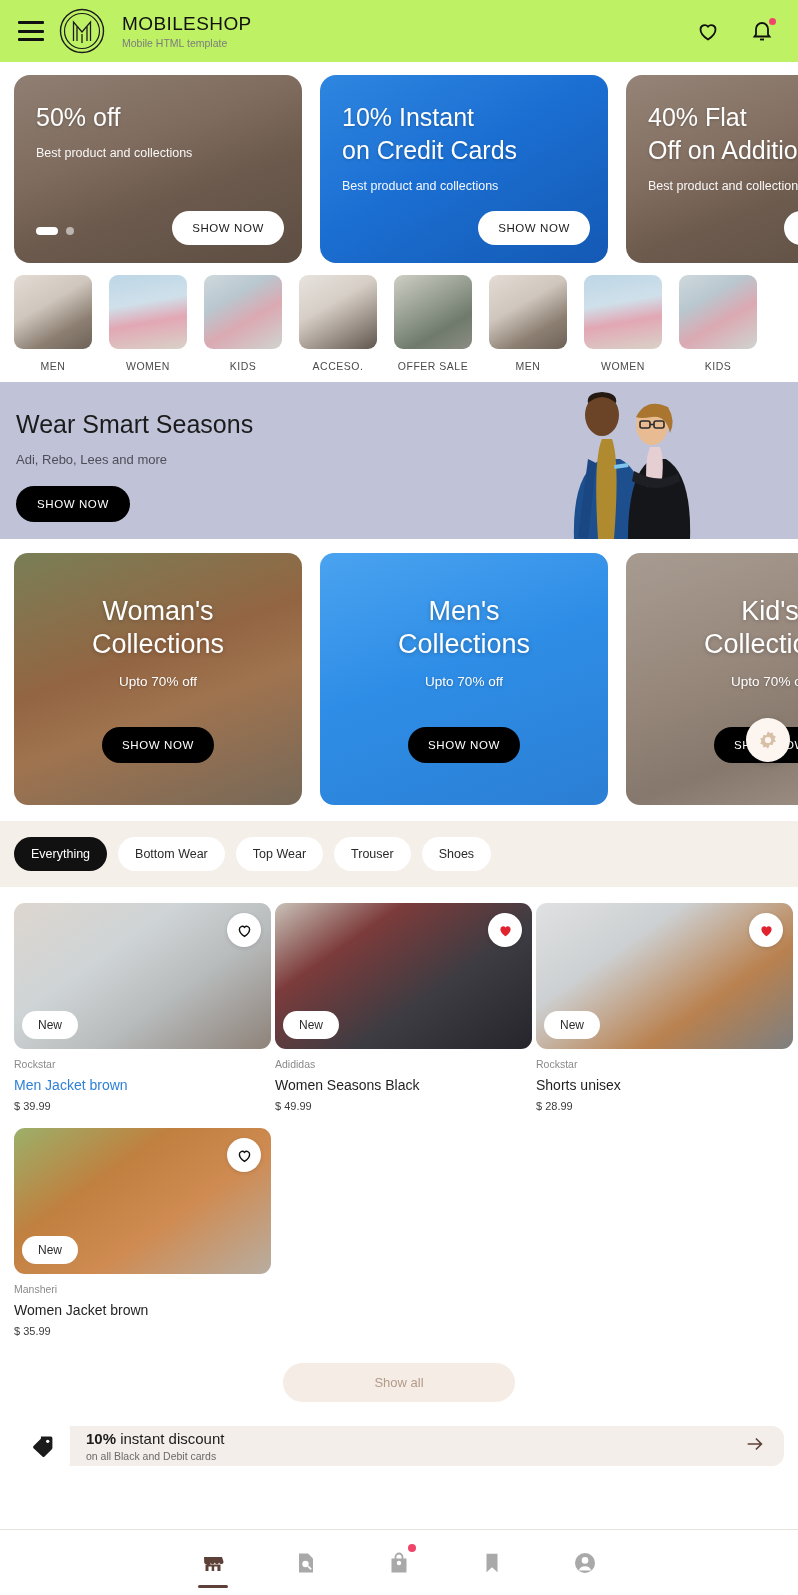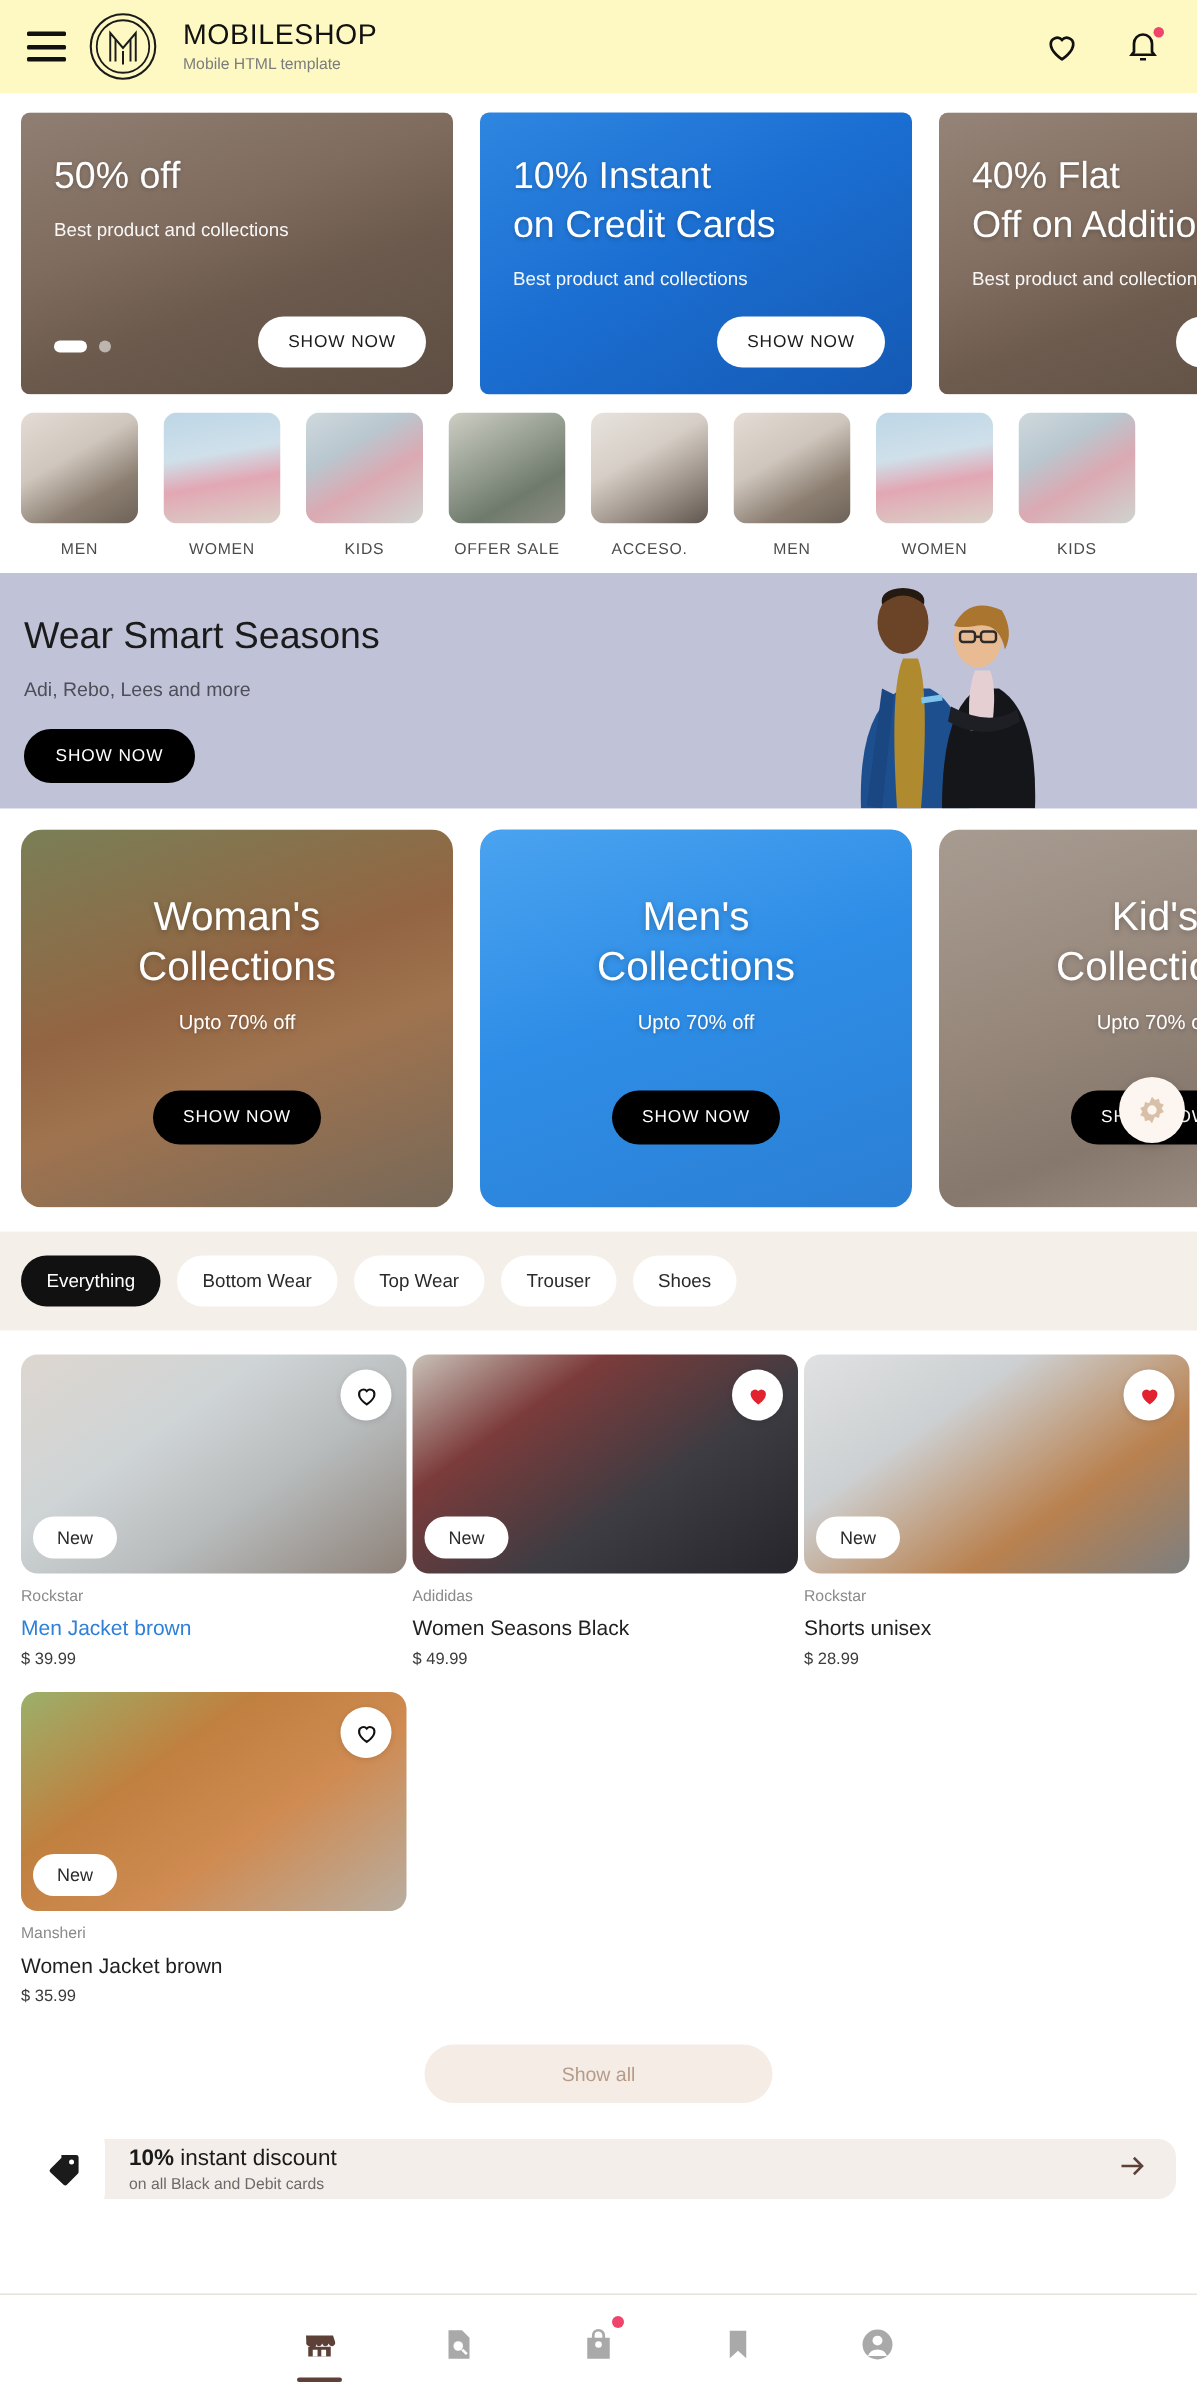--- a/index.html
+++ b/index.html
@@ -10,39 +10,39 @@
     color: #1b1b1b;
   }
   body { width: 798px; min-height: 1595px; position: relative; overflow-x: hidden; }
 
   
   .header {
     height: 62px;
     display: flex;
     align-items: center;
     padding: 16px 18px;
-    background: #fef9c3;
+    background: #bef264;
   }
   .hamburger { width: 26px; height: 20px; display: flex; flex-direction: column; justify-content: space-between; cursor: pointer; flex: 0 0 auto; }
   .hamburger span { display: block; height: 3px; background: #111; border-radius: 1px; }
   .logo-mark { width: 48px; height: 48px; margin-left: 14px; flex: 0 0 auto; }
   .brand-block { margin-left: 16px; line-height: 1.15; }
   .brand-title { font-size: 19px; letter-spacing: .4px; font-weight: 400; color: #111; }
   .brand-sub { font-size: 10.5px; color: #7c7c7c; margin-top: 2px; }
   .header-spacer { flex: 1 1 auto; }
   .header-icons { display: flex; align-items: center; gap: 30px; padding-right: 6px; }
   .hicon { width: 24px; height: 24px; position: relative; cursor: pointer; }
   .bell-dot { position: absolute; top: -1px; right: -2px; width: 7px; height: 7px; border-radius: 50%; background: #f0456b; }
 
   
   .carousel { display: flex; gap: 18px; padding: 13px 14px 0 14px; overflow: hidden; }
   .banner {
     flex: 0 0 288px;
     height: 188px;
-    border-radius: 6px;
+    border-radius: 16px;
     position: relative;
     overflow: hidden;
     padding: 26px 22px;
     color: #fff;
   }
   .banner.b1 { background:
       linear-gradient(rgba(92,76,64,.55), rgba(92,76,64,.55)),
       linear-gradient(160deg,#cdbcae 0%,#a99283 38%,#7e6a5c 62%,#5f5046 100%); }
   .banner.b2 { background:
       linear-gradient(150deg,#2f86e0 0%,#1b6fd2 45%,#1459b4 100%); }
@@ -278,29 +278,29 @@
     <div class="cat-label">WOMEN</div>
   </div>
   <div class="cat">
     <div class="cat-thumb">
         <span class="ph ph-kids"></span>
       </div>
     <div class="cat-label">KIDS</div>
   </div>
   <div class="cat">
     <div class="cat-thumb">
+        <span class="ph ph-acc"></span>
+      </div>
+    <div class="cat-label">ACCESO.</div>
+  </div>
+  <div class="cat">
+    <div class="cat-thumb">
         <span class="ph ph-offer"></span>
       </div>
     <div class="cat-label">OFFER SALE</div>
-  </div>
-  <div class="cat">
-    <div class="cat-thumb">
-        <span class="ph ph-acc"></span>
-      </div>
-    <div class="cat-label">ACCESO.</div>
   </div>
   <div class="cat">
     <div class="cat-thumb">
         <span class="ph ph-men"></span>
       </div>
     <div class="cat-label">MEN</div>
   </div>
   <div class="cat">
     <div class="cat-thumb">
         <span class="ph ph-women"></span>

